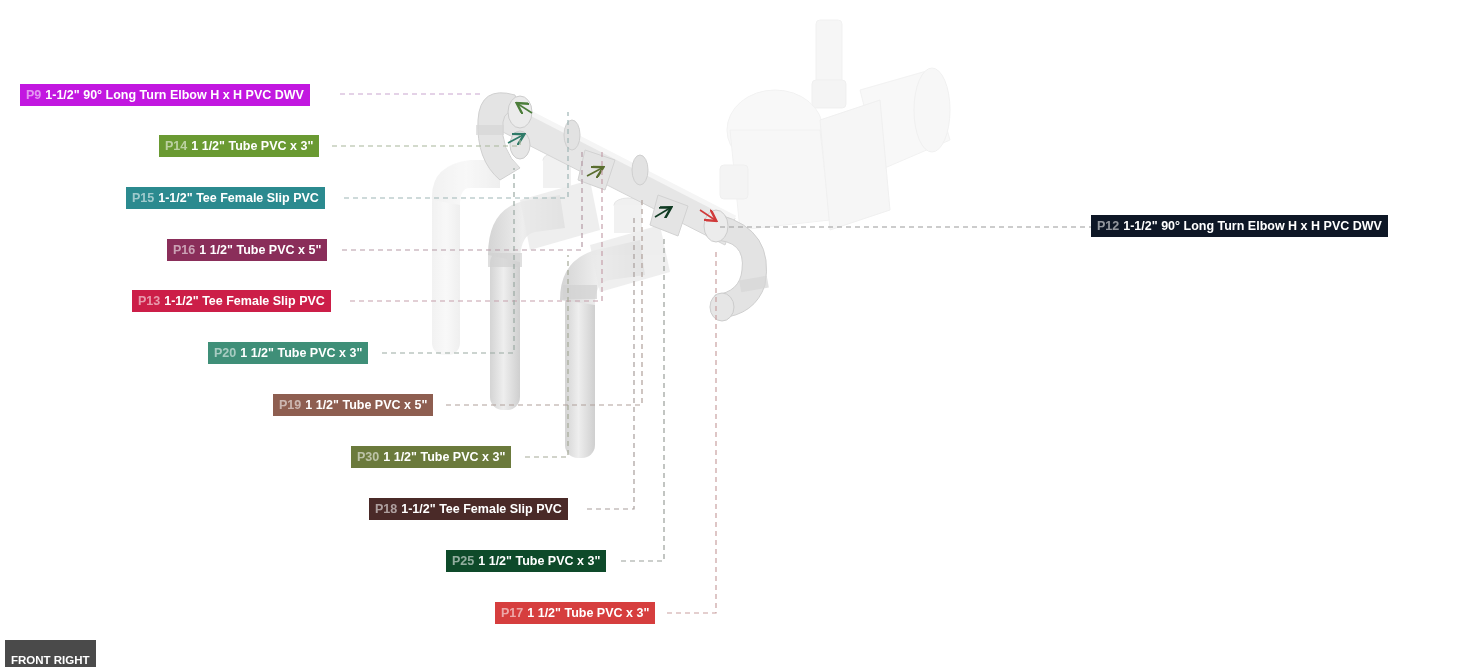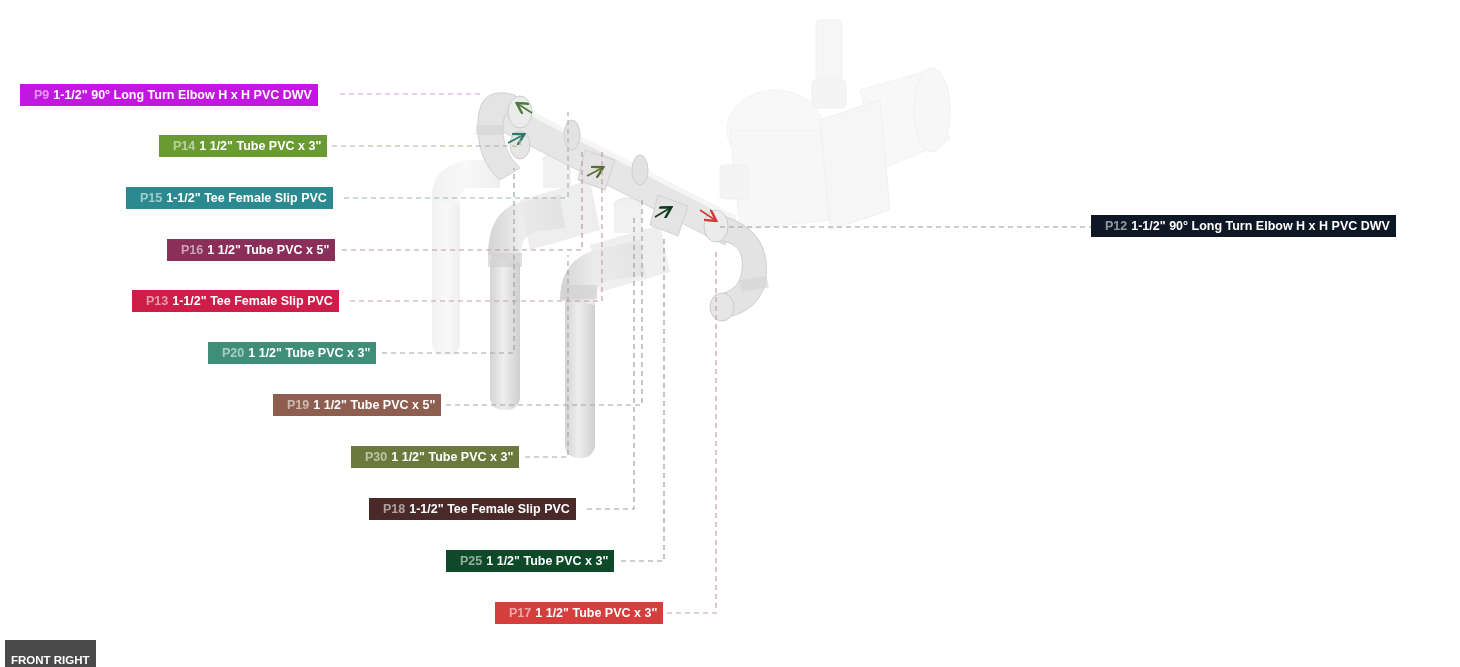--- a/index.html
+++ b/index.html
@@ -1,19 +1,19 @@
 <!DOCTYPE html>
 <html><head>
 <meta charset="utf-8">
 <style>
   html,body{margin:0;padding:0;background:#ffffff;}
   body{width:1460px;height:667px;position:relative;overflow:hidden;font-family:"Liberation Sans",sans-serif;}
   #scene{position:absolute;left:0;top:0;width:1460px;height:667px;}
   .label{position:absolute;height:22px;line-height:22px;padding:0 6px;font-weight:bold;font-size:12.5px;color:#ffffff;white-space:nowrap;box-sizing:border-box;}
-  .label .pid{opacity:0.55;margin-right:4px;margin-left:8px;}
+  .label .pid{opacity:0.55;margin-right:4px;}
   .view-badge{position:absolute;left:5px;top:640px;height:22px;line-height:22px;padding:9px 6px;background:#4a4a4a;color:#ffffff;font-weight:bold;font-size:11.5px;font-family:"Liberation Sans",sans-serif;}
 </style>
 </head>
 <body>
 
 <svg id="scene" viewBox="0 0 1460 667" xmlns="http://www.w3.org/2000/svg">
   <defs>
     <linearGradient id="pipeV" x1="0" y1="0" x2="1" y2="0">
       <stop offset="0" stop-color="#d4d4d4"></stop>
       <stop offset="0.45" stop-color="#eeeeee"></stop>

